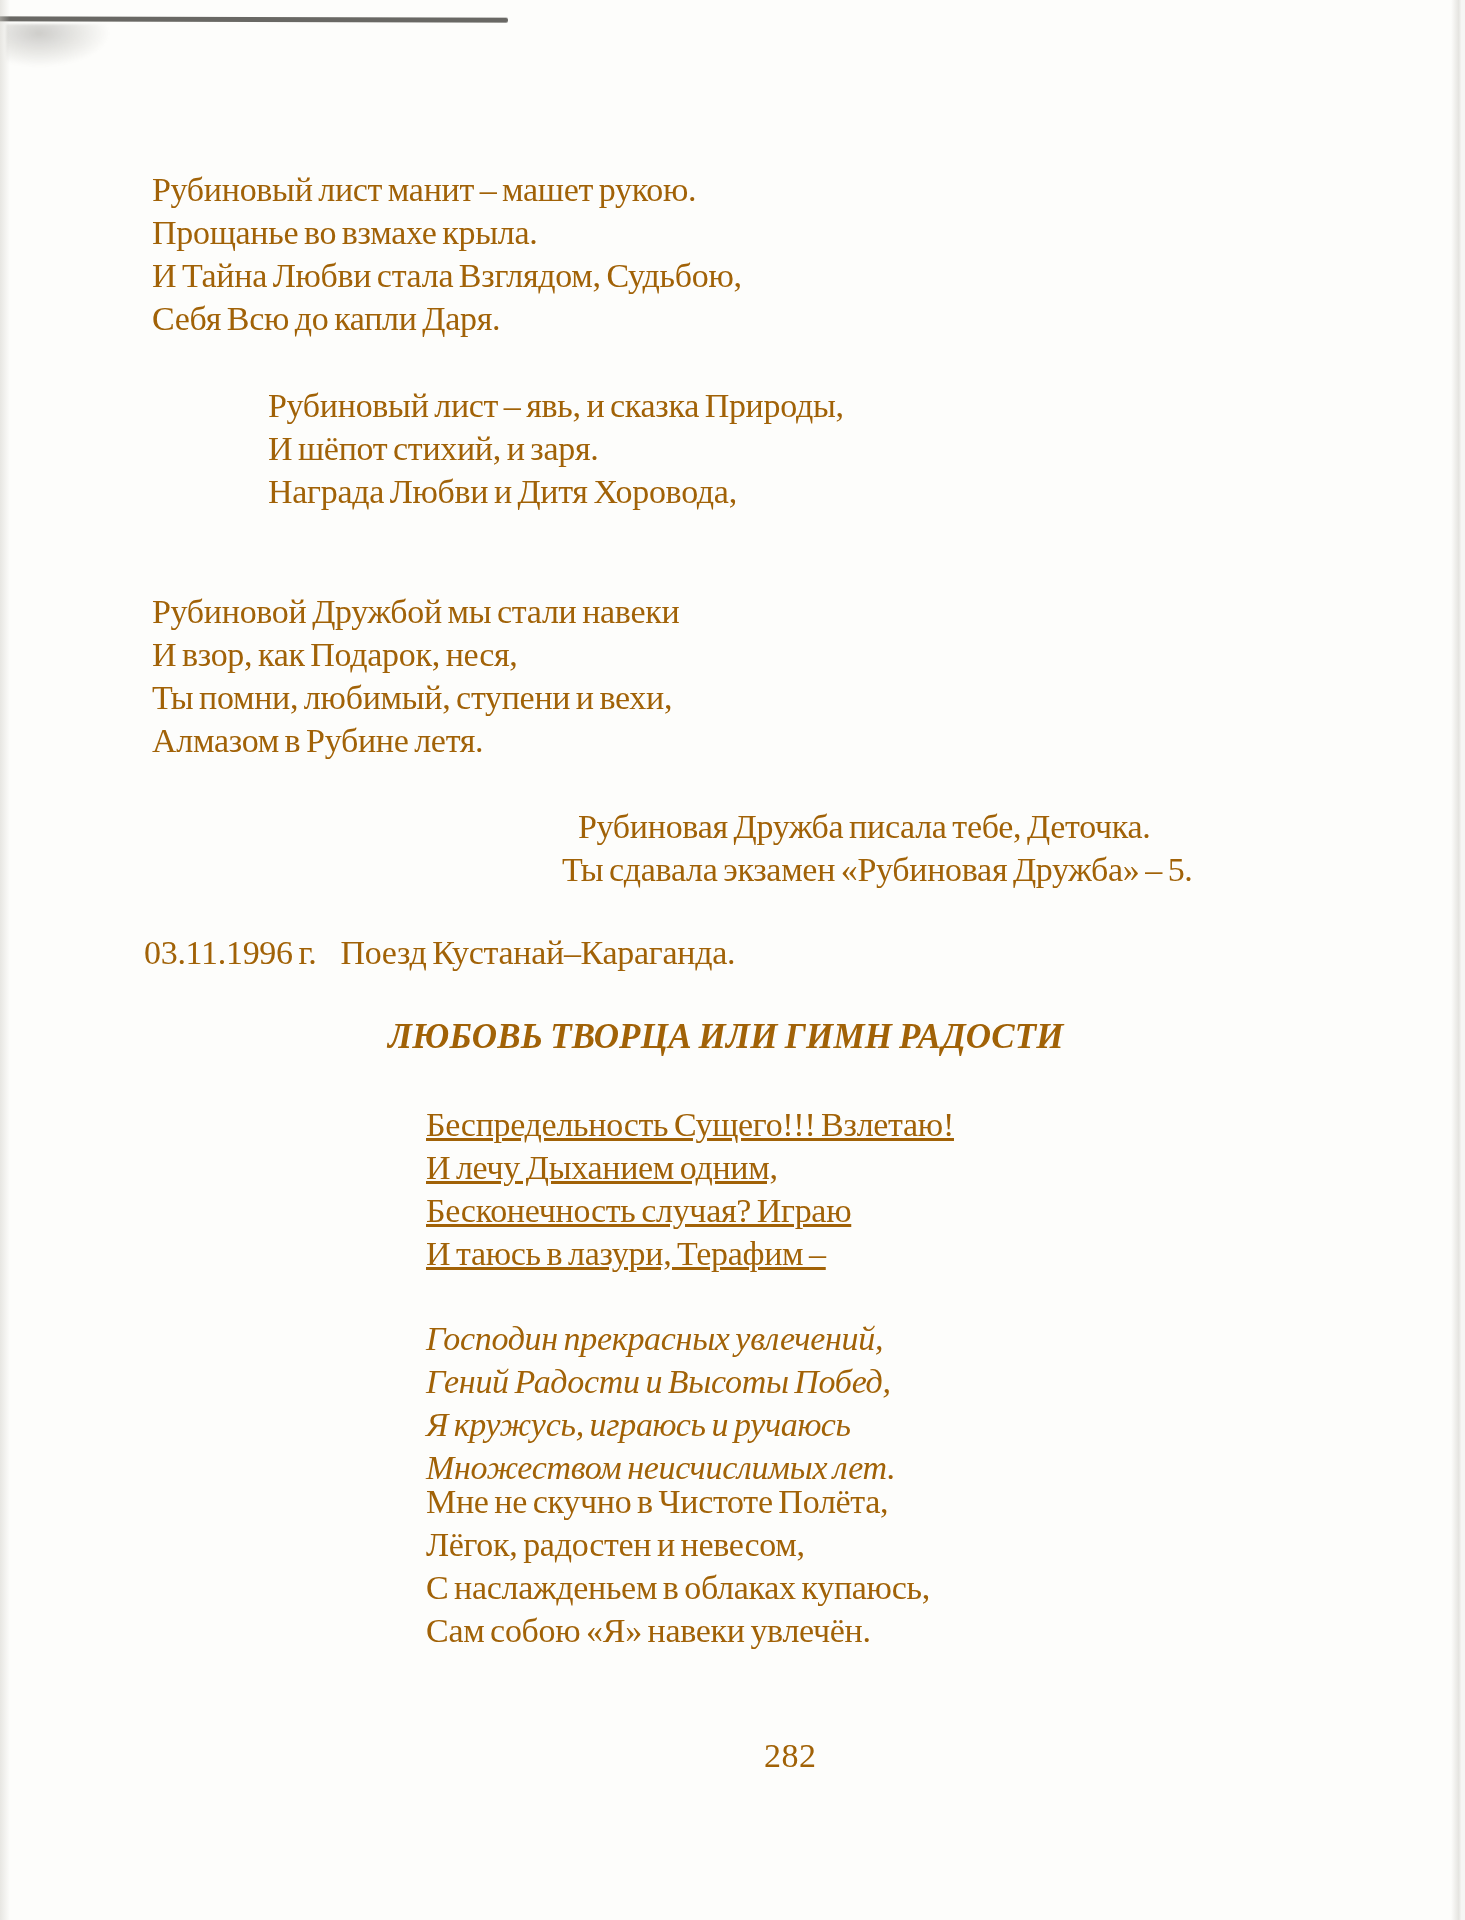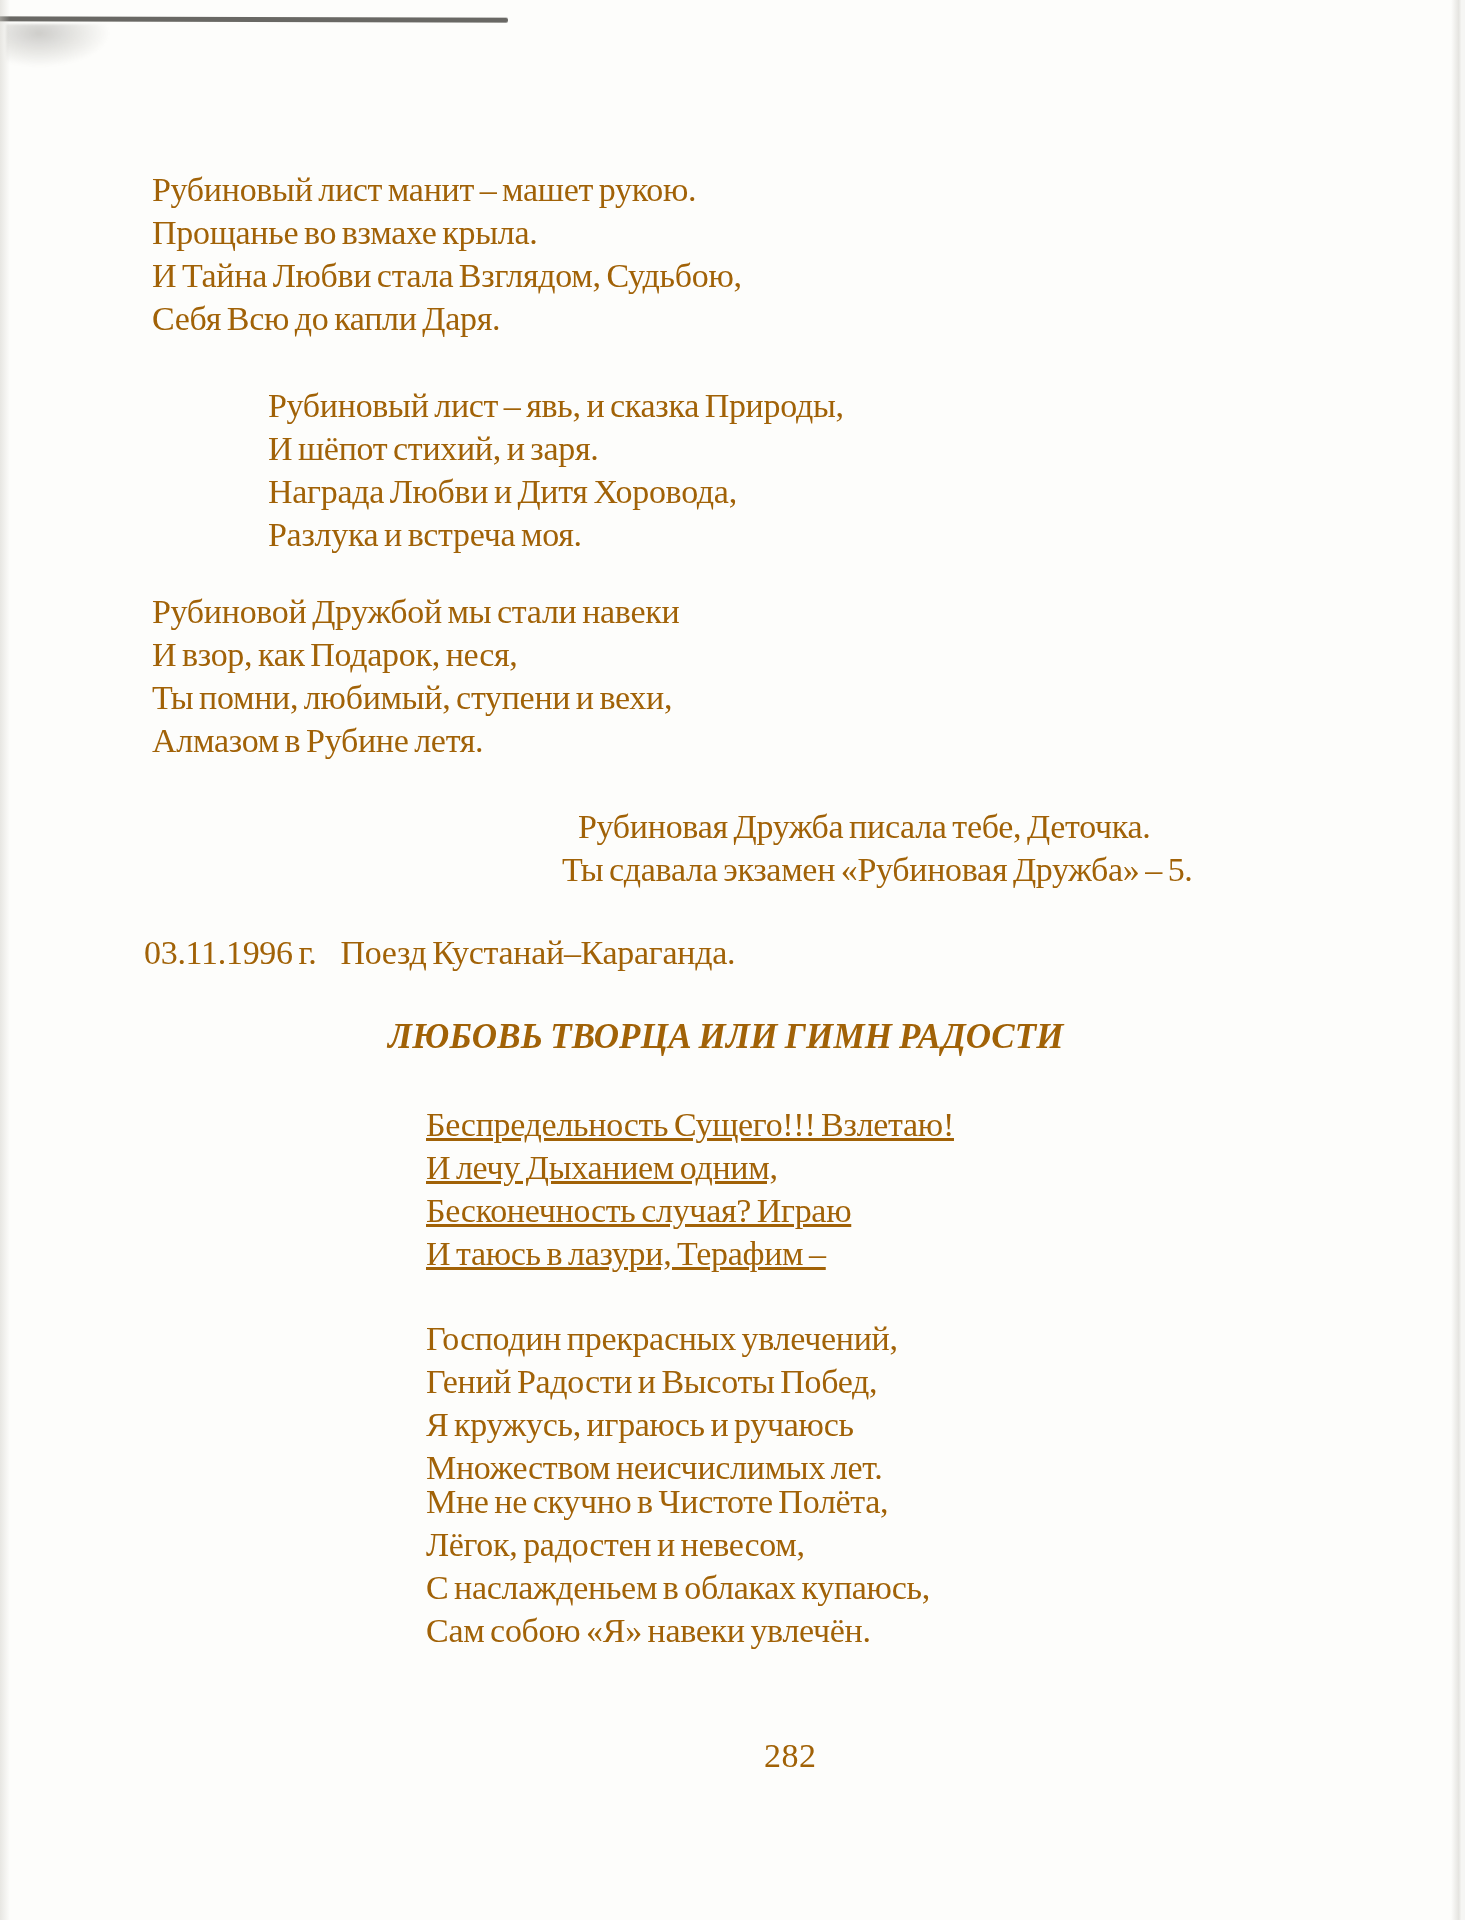--- a/index.html
+++ b/index.html
@@ -105,21 +105,20 @@
     <div>Рубиновый лист манит – машет рукою.</div>
     <div>Прощанье во взмахе крыла.</div>
     <div>И Тайна Любви стала Взглядом, Судьбою,</div>
     <div>Себя Всю до капли Даря.</div>
   </div>
 
   <div class="stanza" style="left:268px; top:384px;">
     <div>Рубиновый лист – явь, и сказка Природы,</div>
     <div>И шёпот стихий, и заря.</div>
     <div>Награда Любви и Дитя Хоровода,</div>
-    <div>Разлука и встреча моя.</div>
   </div>
 
   <div class="stanza" style="left:152px; top:590px;">
     <div>Рубиновой Дружбой мы стали навеки</div>
     <div>И взор, как Подарок, неся,</div>
     <div>Ты помни, любимый, ступени и вехи,</div>
     <div>Алмазом в Рубине летя.</div>
   </div>
 
   <div class="stanza" style="left:562px; top:805px;">
@@ -133,21 +132,21 @@
 
   <div class="poem-title" style="left:388px; top:1015px;">ЛЮБОВЬ ТВОРЦА ИЛИ ГИМН РАДОСТИ</div>
 
   <div class="stanza" style="left:426px; top:1103px;text-decoration:underline;">
     <div>Беспредельность Сущего!!! Взлетаю!</div>
     <div>И лечу Дыханием одним,</div>
     <div>Бесконечность случая? Играю</div>
     <div>И таюсь в лазури, Терафим –</div>
   </div>
 
-  <div class="stanza" style="left:426px; top:1317px;">
+  <div class="stanza" style="left:426px; top:1317px;font-style:italic;">
     <div>Господин прекрасных увлечений,</div>
     <div>Гений Радости и Высоты Побед,</div>
     <div>Я кружусь, играюсь и ручаюсь</div>
     <div>Множеством неисчислимых лет.</div>
   </div>
 
   <div class="stanza" style="left:426px; top:1480px;">
     <div>Мне не скучно в Чистоте Полёта,</div>
     <div>Лёгок, радостен и невесом,</div>
     <div>С наслажденьем в облаках купаюсь,</div>

